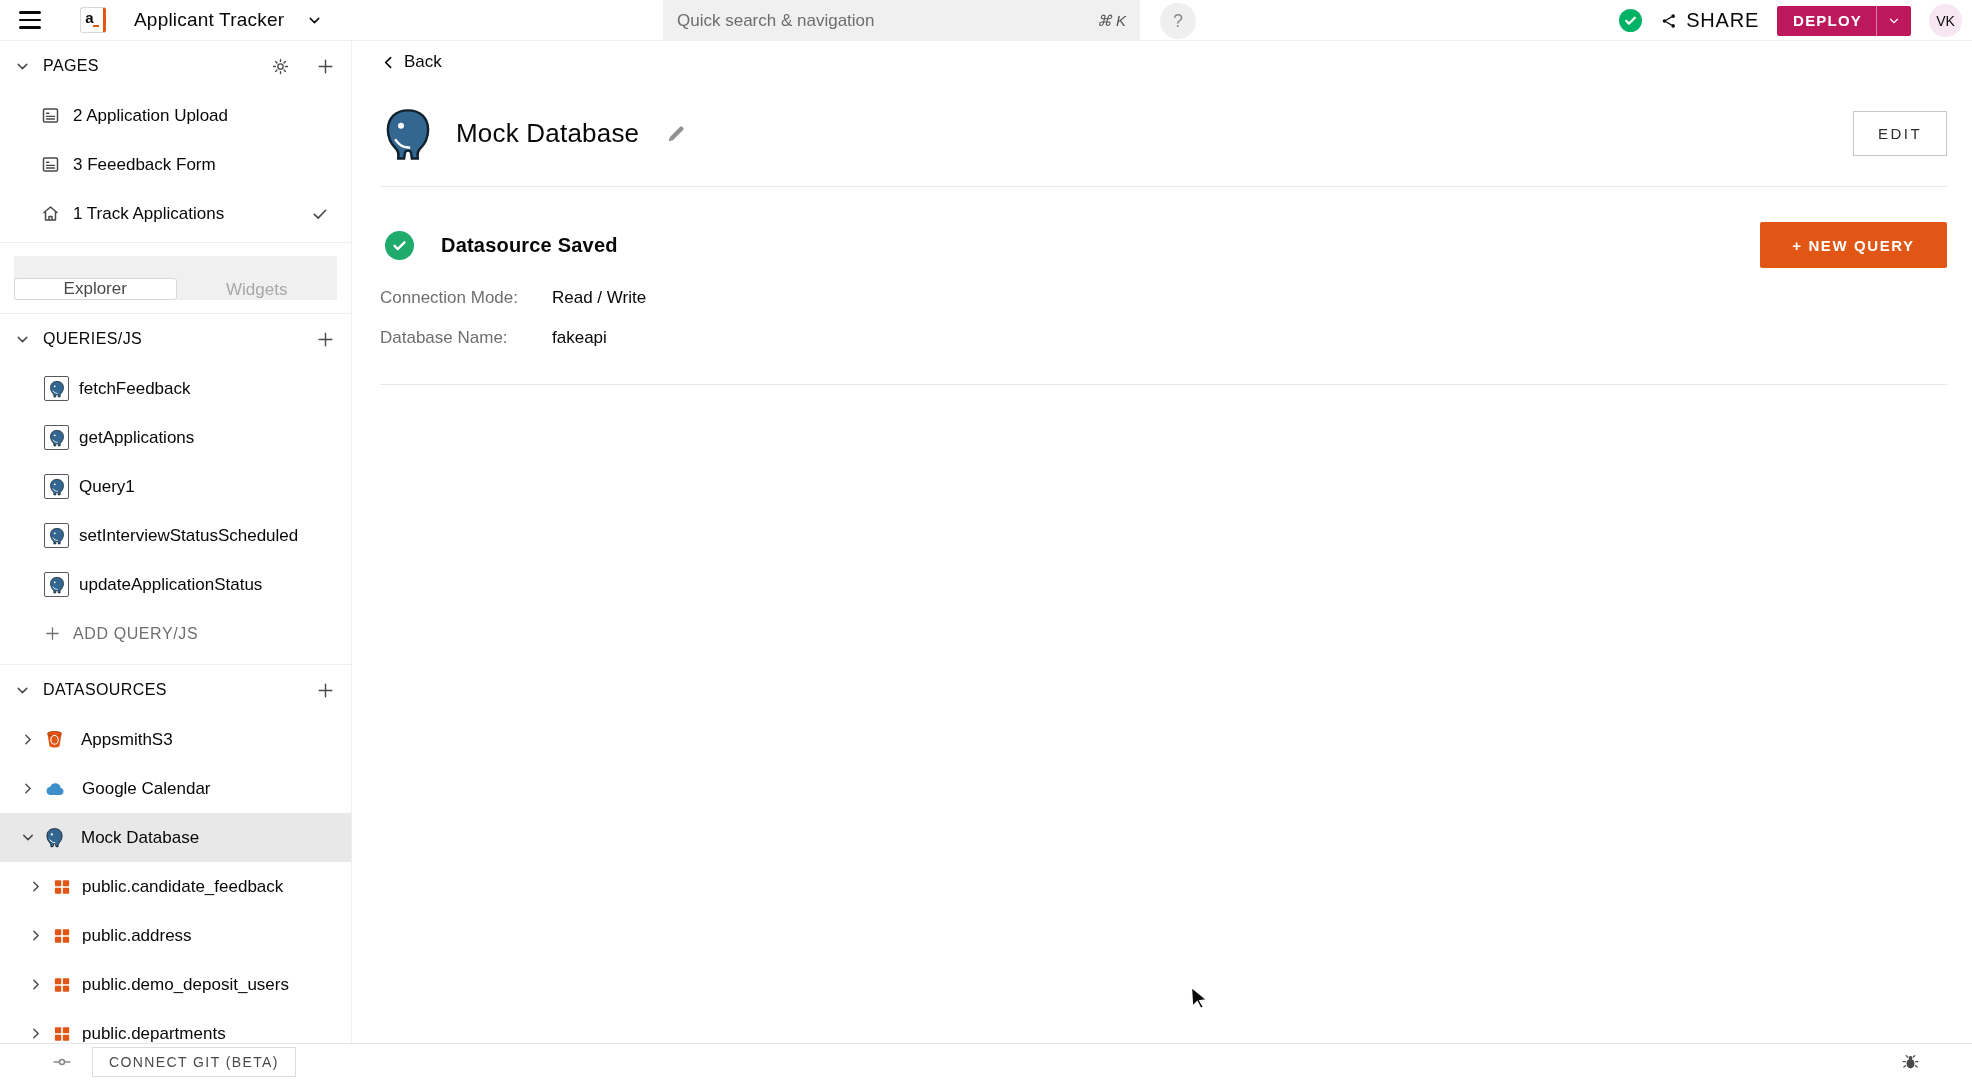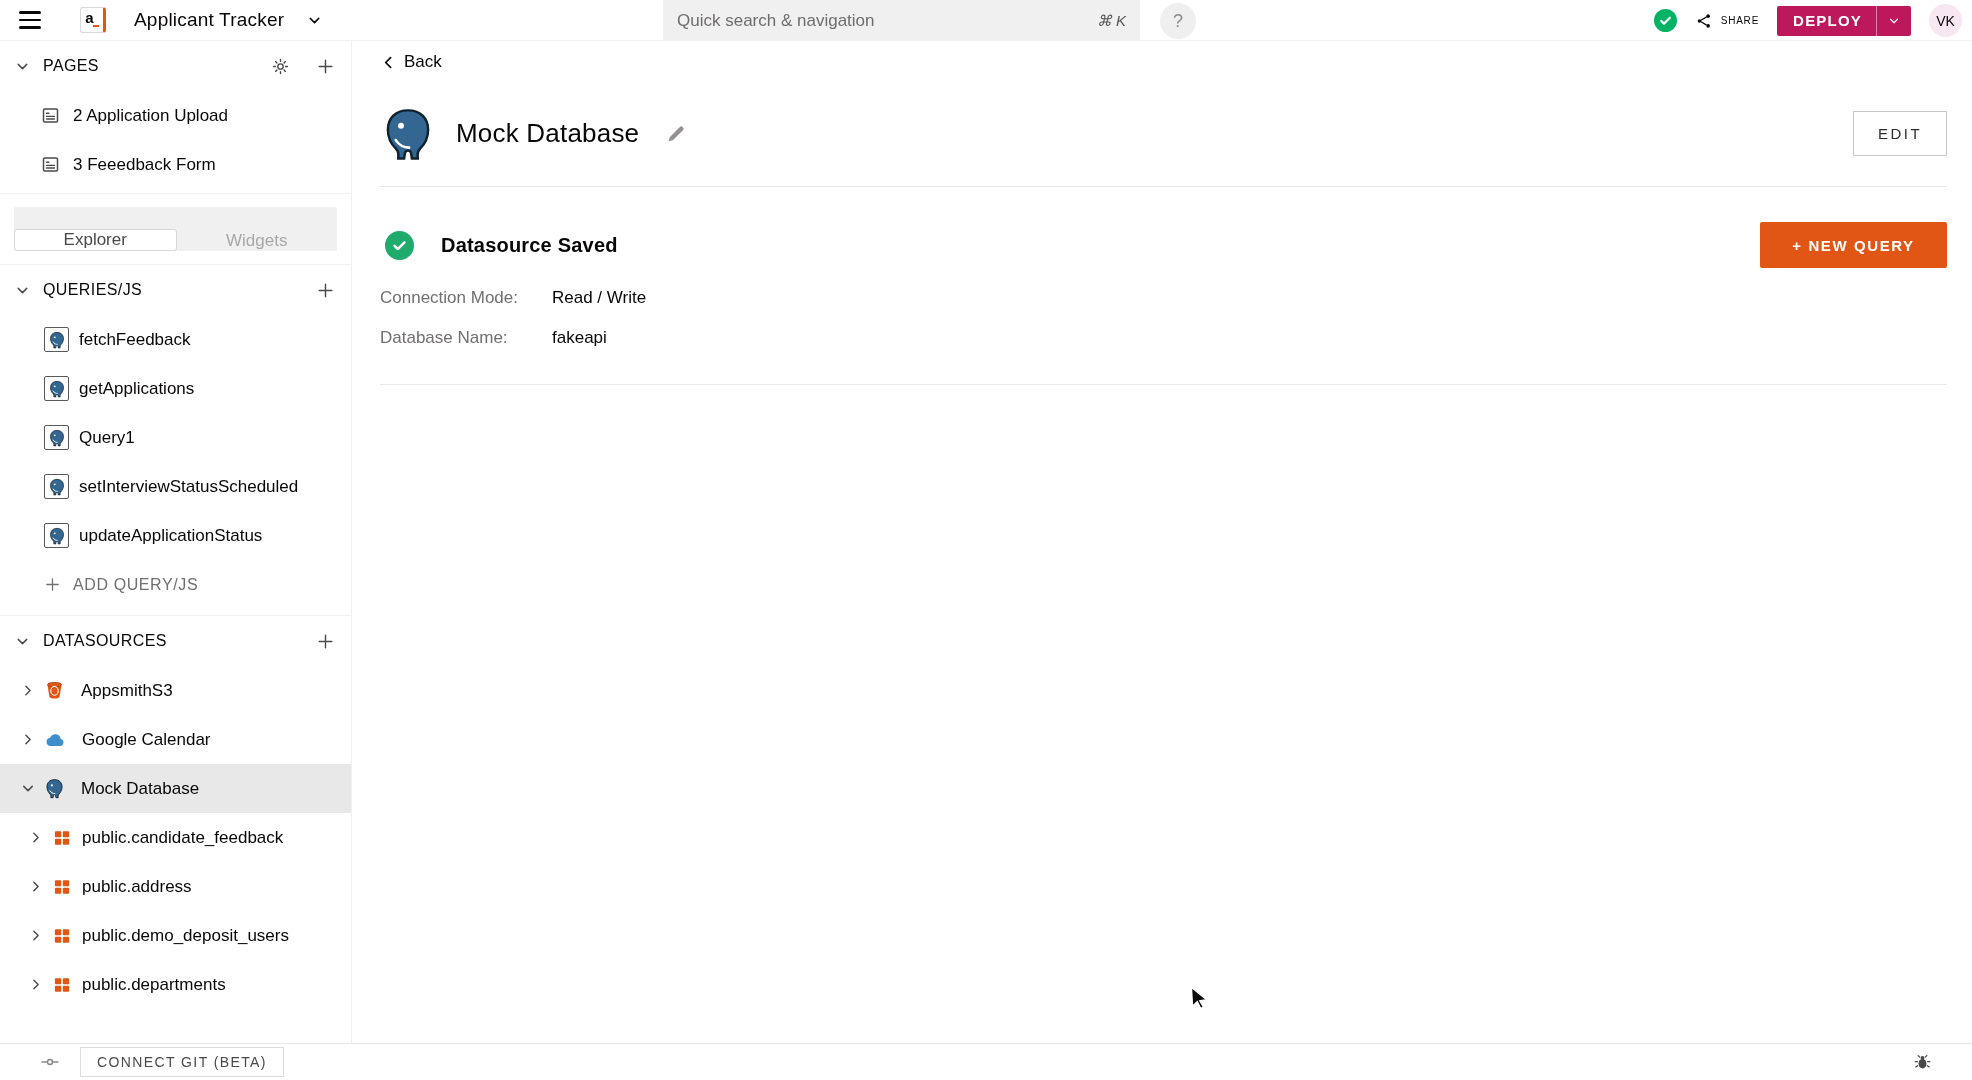--- a/index.html
+++ b/index.html
@@ -23,21 +23,21 @@
   .searchbar { position:absolute; left:663px; top:0; width:477px; height:41px; background:#f0f0f0;
     display:flex; align-items:center; padding:0 14px; cursor:text; }
   .search-placeholder { color:#6f6c6c; font-size:17px; flex:1; }
   .search-shortcut { color:#555; font-size:15px; font-style:italic; }
 
   .help-circle { position:absolute; left:1160px; top:3px; width:36px; height:36px; border-radius:50%;
     background:#efefef; color:#8a8888; font-size:18px; display:flex; align-items:center; justify-content:center; cursor:pointer; }
 
   .tb-right { position:absolute; right:10px; top:0; height:41px; display:flex; align-items:center; gap:18px; }
   .status-check { width:23px; height:23px; border-radius:50%; background:#03B365; display:flex; align-items:center; justify-content:center; }
-  .share-btn { display:flex; align-items:center; gap:8px; font-size:10px; font-weight:500; letter-spacing:.8px; cursor:pointer; }
+  .share-btn { display:flex; align-items:center; gap:8px; font-size:20px; font-weight:500; letter-spacing:.8px; cursor:pointer; }
   .deploy-btn { background:#be185d; color:#fff; height:30px; border:none; border-radius:2px; display:flex; align-items:center;
     font-size:15px; font-weight:700; letter-spacing:1.2px; cursor:pointer; padding:0; }
   .deploy-label { padding:0 14px 0 16px; }
   .deploy-caret { border-left:1px solid rgba(255,255,255,.45); padding:0 10px; height:100%; display:flex; align-items:center; }
   .avatar { width:33px; height:33px; border-radius:50%; background:#f7e7f3; color:#090707; font-size:14px; font-weight:500;
     display:flex; align-items:center; justify-content:center; cursor:pointer; }
 
   
   .content { display:flex; height:1002px; }
   .sidebar { width:352px; min-width:352px; border-right:1px solid #f0f0f0; overflow:hidden; background:#fff; }
@@ -98,21 +98,21 @@
     font-size:15px; font-weight:700; letter-spacing:1.6px; cursor:pointer; font-family:inherit; }
   .field-row { display:flex; font-size:17px; margin-top:20px; }
   .field-row:first-of-type { margin-top:58px; }
   .field-label { color:#716e6e; width:138px; }
   .field-value { color:#090707; margin-left:34px; }
   .field-row:nth-of-type(2) .field-value { margin-left:22px; }
   .main-divider.second { margin-top:36px; }
 
   
   .bottombar { position:absolute; left:0; bottom:0; width:1972px; height:37px; background:#fff; border-top:1px solid #e6e6e6;
-    display:flex; align-items:center; padding:0 28px; z-index:5; }
+    display:flex; align-items:center; padding:0 40px; z-index:5; }
   .git-icon { color:#8a8888; margin-left:12px; display:flex; }
   .git-btn { margin-left:20px; height:30px; padding:0 16px; background:#fff; border:1px solid #dcdcdc; color:#4b4848;
     font-size:14px; letter-spacing:1.4px; cursor:pointer; font-family:inherit; display:flex; align-items:center; }
   .bug-icon { margin-left:auto; margin-right:12px; color:#4b4848; cursor:pointer; display:flex; }
 
   .cursor { position:absolute; left:1186px; top:984px; z-index:99; pointer-events:none; }
 </style>
 </head>
 <body>
 
@@ -261,20 +261,29 @@
           <use href="#i-page"></use>
         </svg>
       <span class="row-label">2 Application Upload</span>
     </div>
     <div class="side-row page-row">
       <svg width="21" height="21">
           <use href="#i-page"></use>
         </svg>
       <span class="row-label">3 Feeedback Form</span>
     </div>
+    <div class="side-row page-row">
+      <svg width="21" height="21">
+          <use href="#i-home"></use>
+        </svg>
+      <span class="row-label">1 Track Applications</span>
+      <svg class="row-check" width="18" height="18">
+          <use href="#i-check"></use>
+        </svg>
+    </div>
 
     <div class="tabstrip-wrap">
       <div class="tabstrip">
         <div class="tab active">Explorer</div>
         <div class="tab inactive">Widgets</div>
       </div>
     </div>
 
     <div class="section-header">
       <svg class="chev" width="17" height="17">

